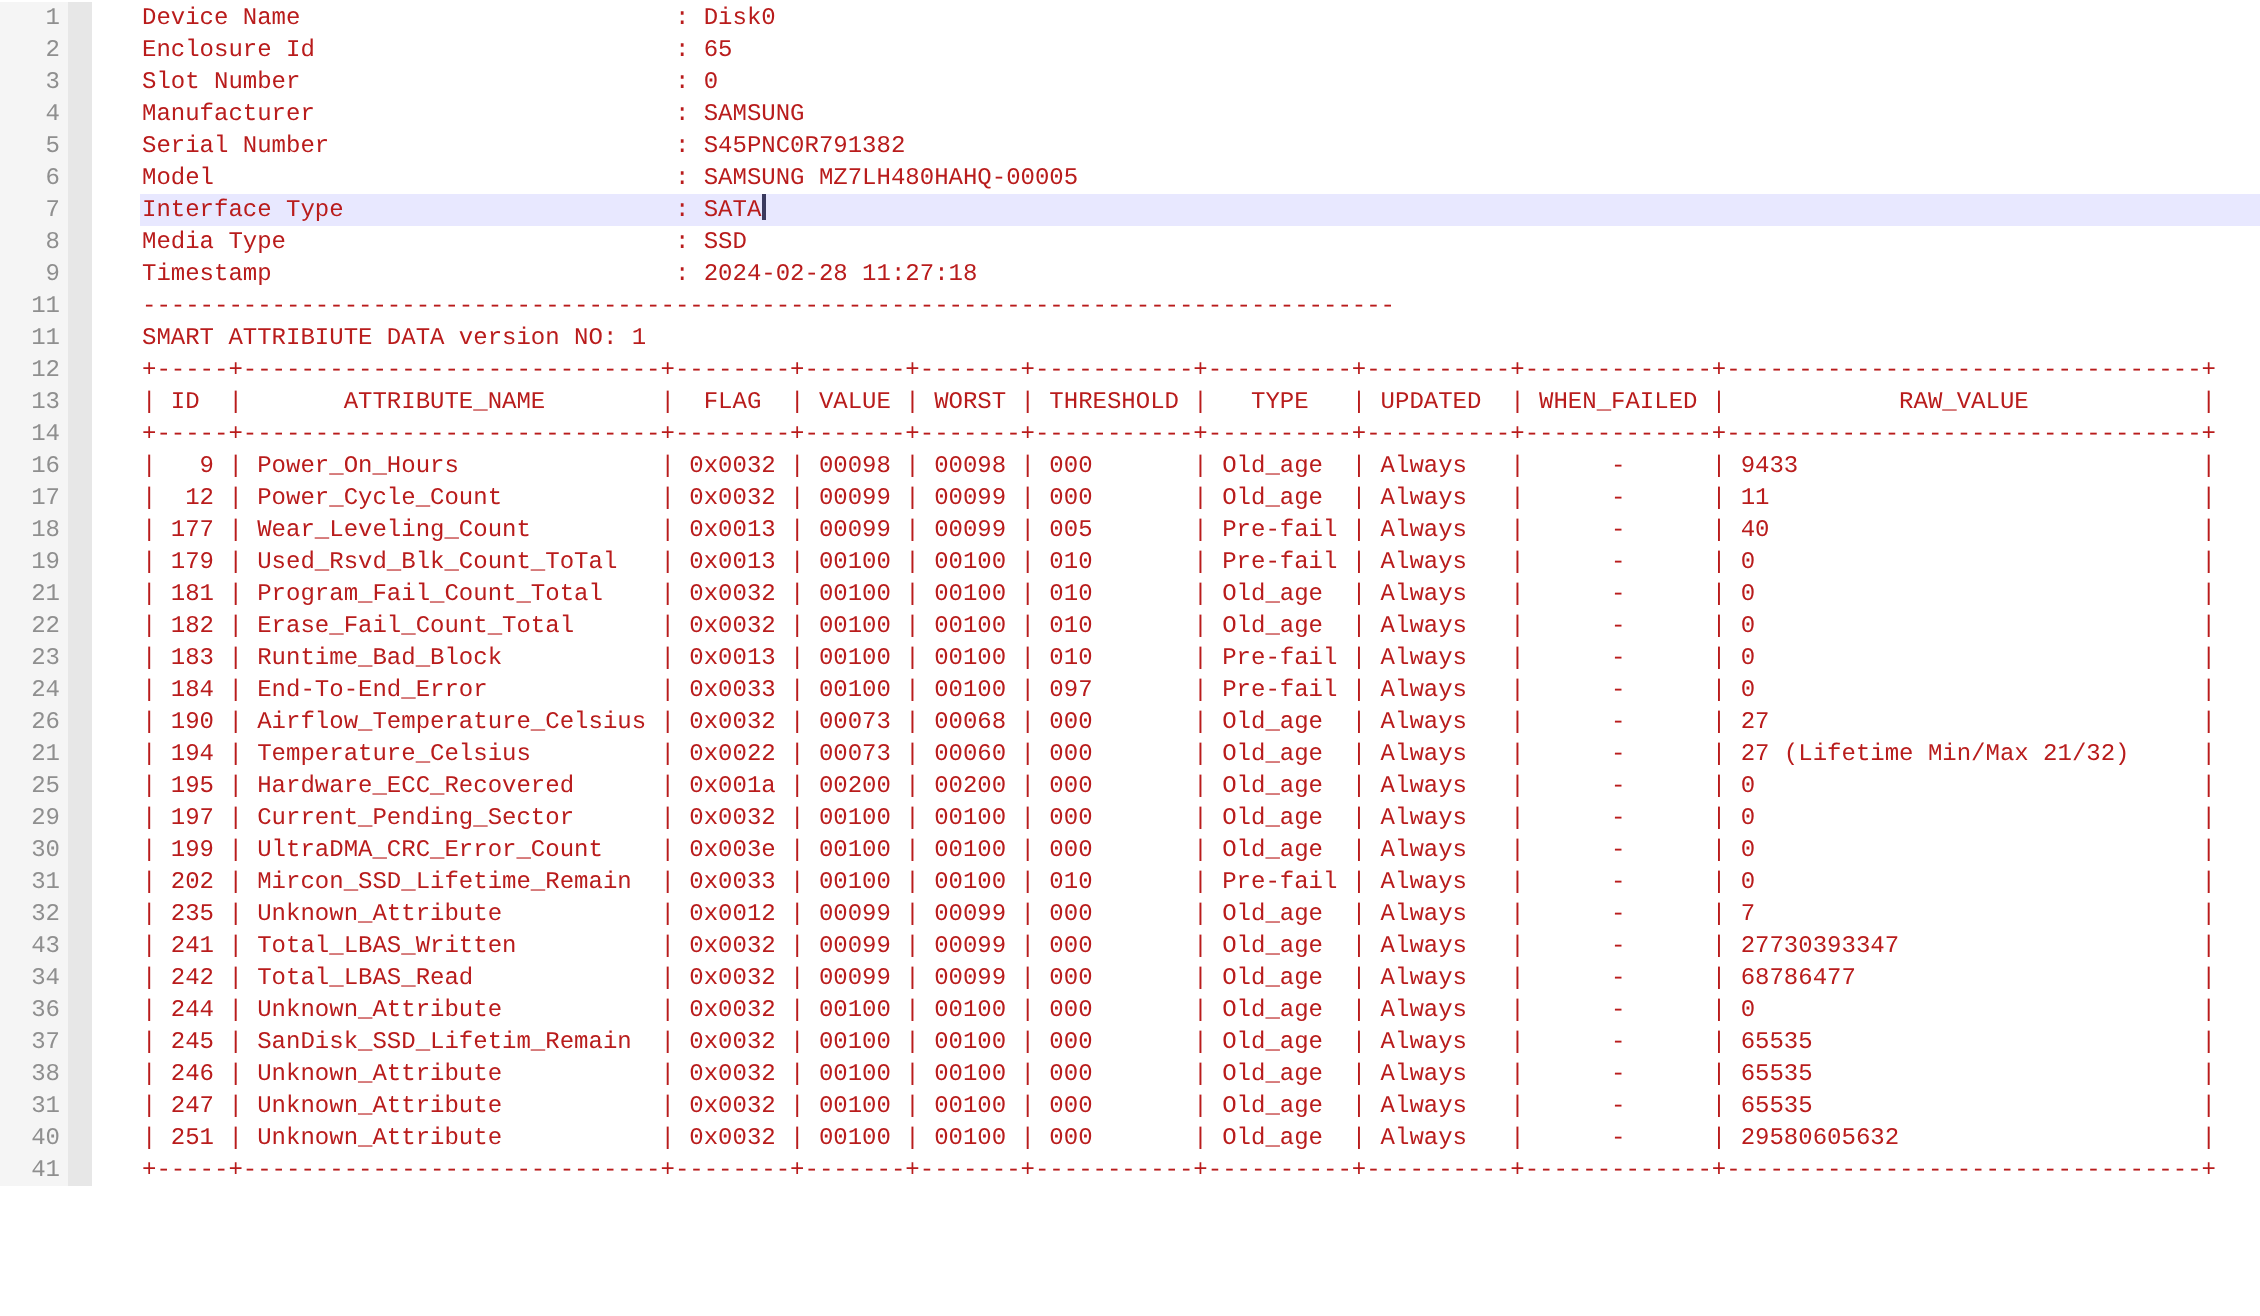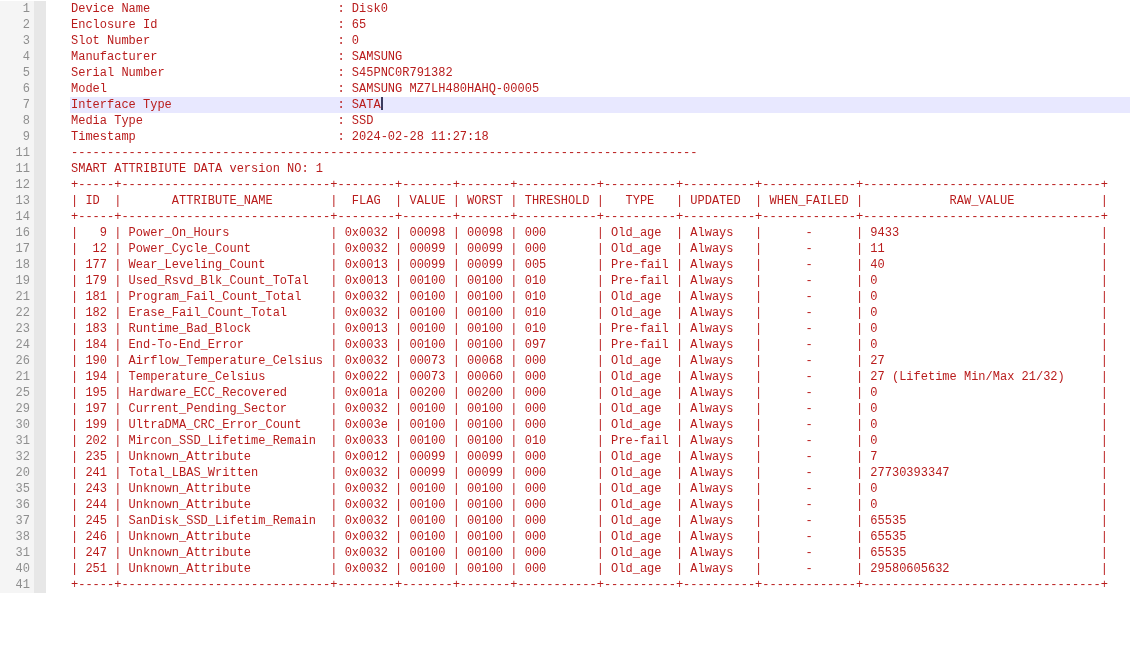--- a/index.html
+++ b/index.html
@@ -49,22 +49,22 @@
       <div class="row"><span class="ln">22</span><span class="fold"></span><span class="code">| 182 | Erase_Fail_Count_Total      | 0x0032 | 00100 | 00100 | 010       | Old_age  | Always   |      -      | 0                               |</span></div>
       <div class="row"><span class="ln">23</span><span class="fold"></span><span class="code">| 183 | Runtime_Bad_Block           | 0x0013 | 00100 | 00100 | 010       | Pre-fail | Always   |      -      | 0                               |</span></div>
       <div class="row"><span class="ln">24</span><span class="fold"></span><span class="code">| 184 | End-To-End_Error            | 0x0033 | 00100 | 00100 | 097       | Pre-fail | Always   |      -      | 0                               |</span></div>
       <div class="row"><span class="ln">26</span><span class="fold"></span><span class="code">| 190 | Airflow_Temperature_Celsius | 0x0032 | 00073 | 00068 | 000       | Old_age  | Always   |      -      | 27                              |</span></div>
       <div class="row"><span class="ln">21</span><span class="fold"></span><span class="code">| 194 | Temperature_Celsius         | 0x0022 | 00073 | 00060 | 000       | Old_age  | Always   |      -      | 27 (Lifetime Min/Max 21/32)     |</span></div>
       <div class="row"><span class="ln">25</span><span class="fold"></span><span class="code">| 195 | Hardware_ECC_Recovered      | 0x001a | 00200 | 00200 | 000       | Old_age  | Always   |      -      | 0                               |</span></div>
       <div class="row"><span class="ln">29</span><span class="fold"></span><span class="code">| 197 | Current_Pending_Sector      | 0x0032 | 00100 | 00100 | 000       | Old_age  | Always   |      -      | 0                               |</span></div>
       <div class="row"><span class="ln">30</span><span class="fold"></span><span class="code">| 199 | UltraDMA_CRC_Error_Count    | 0x003e | 00100 | 00100 | 000       | Old_age  | Always   |      -      | 0                               |</span></div>
       <div class="row"><span class="ln">31</span><span class="fold"></span><span class="code">| 202 | Mircon_SSD_Lifetime_Remain  | 0x0033 | 00100 | 00100 | 010       | Pre-fail | Always   |      -      | 0                               |</span></div>
       <div class="row"><span class="ln">32</span><span class="fold"></span><span class="code">| 235 | Unknown_Attribute           | 0x0012 | 00099 | 00099 | 000       | Old_age  | Always   |      -      | 7                               |</span></div>
-      <div class="row"><span class="ln">20</span><span class="fold"></span><span class="code">| 241 | Total_LBAS_Written          | 0x0032 | 00099 | 00099 | 000       | Old_age  | Always   |      -      | 27730393347                     |</span></div>
-      <div class="row"><span class="ln">35</span><span class="fold"></span><span class="code">| 243 | Unknown_Attribute           | 0x0032 | 00100 | 00100 | 000       | Old_age  | Always   |      -      | 0                               |</span></div>
+      <div class="row"><span class="ln">43</span><span class="fold"></span><span class="code">| 241 | Total_LBAS_Written          | 0x0032 | 00099 | 00099 | 000       | Old_age  | Always   |      -      | 27730393347                     |</span></div>
+      <div class="row"><span class="ln">34</span><span class="fold"></span><span class="code">| 242 | Total_LBAS_Read             | 0x0032 | 00099 | 00099 | 000       | Old_age  | Always   |      -      | 68786477                        |</span></div>
       <div class="row"><span class="ln">36</span><span class="fold"></span><span class="code">| 244 | Unknown_Attribute           | 0x0032 | 00100 | 00100 | 000       | Old_age  | Always   |      -      | 0                               |</span></div>
       <div class="row"><span class="ln">37</span><span class="fold"></span><span class="code">| 245 | SanDisk_SSD_Lifetim_Remain  | 0x0032 | 00100 | 00100 | 000       | Old_age  | Always   |      -      | 65535                           |</span></div>
       <div class="row"><span class="ln">38</span><span class="fold"></span><span class="code">| 246 | Unknown_Attribute           | 0x0032 | 00100 | 00100 | 000       | Old_age  | Always   |      -      | 65535                           |</span></div>
       <div class="row"><span class="ln">31</span><span class="fold"></span><span class="code">| 247 | Unknown_Attribute           | 0x0032 | 00100 | 00100 | 000       | Old_age  | Always   |      -      | 65535                           |</span></div>
       <div class="row"><span class="ln">40</span><span class="fold"></span><span class="code">| 251 | Unknown_Attribute           | 0x0032 | 00100 | 00100 | 000       | Old_age  | Always   |      -      | 29580605632                     |</span></div>
       <div class="row"><span class="ln">41</span><span class="fold"></span><span class="code">+-----+-----------------------------+--------+-------+-------+-----------+----------+----------+-------------+---------------------------------+</span></div>
     </div>
 </div>
 
 </body></html>

